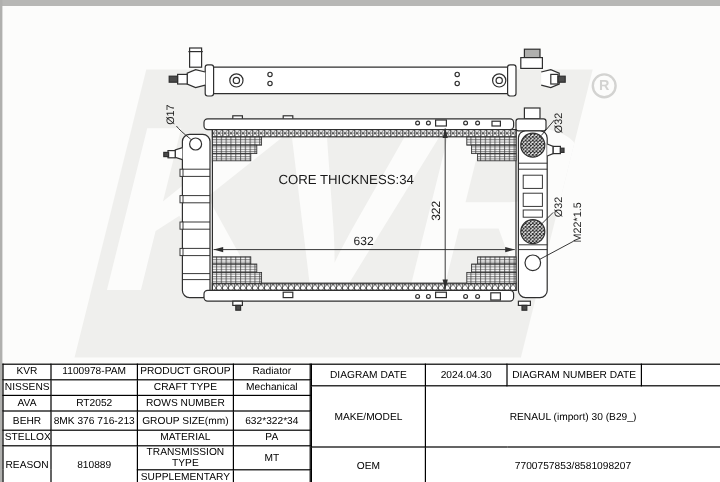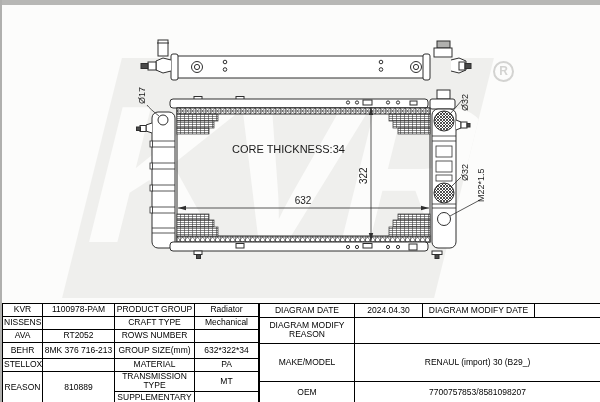--- a/index.html
+++ b/index.html
@@ -266,26 +266,22 @@
       <colgroup>
           <col style="width:95px">
           <col style="width:68px">
           <col style="width:112px">
           <col style="width:66px">
         </colgroup>
       <tbody>
           <tr style="height:13px">
         <td>DIAGRAM DATE</td>
         <td>2024.04.30</td>
-        <td>DIAGRAM MODIFY DATE</td>
-        <td></td>
-      </tr>
-      <tr style="height:25px">
-        <td>DIAGRAM MODIFY REASON</td>
-        <td colspan="3"></td>
+        <td>DIAGRAM NUMBER DATE</td>
+        <td></td>
       </tr>
       <tr style="height:36px">
         <td>MAKE/MODEL</td>
         <td colspan="3">RENAUL (import) 30 (B29_)</td>
       </tr>
       <tr style="height:22px">
         <td>OEM</td>
         <td colspan="3">7700757853/8581098207</td>
       </tr>
     </tbody>

